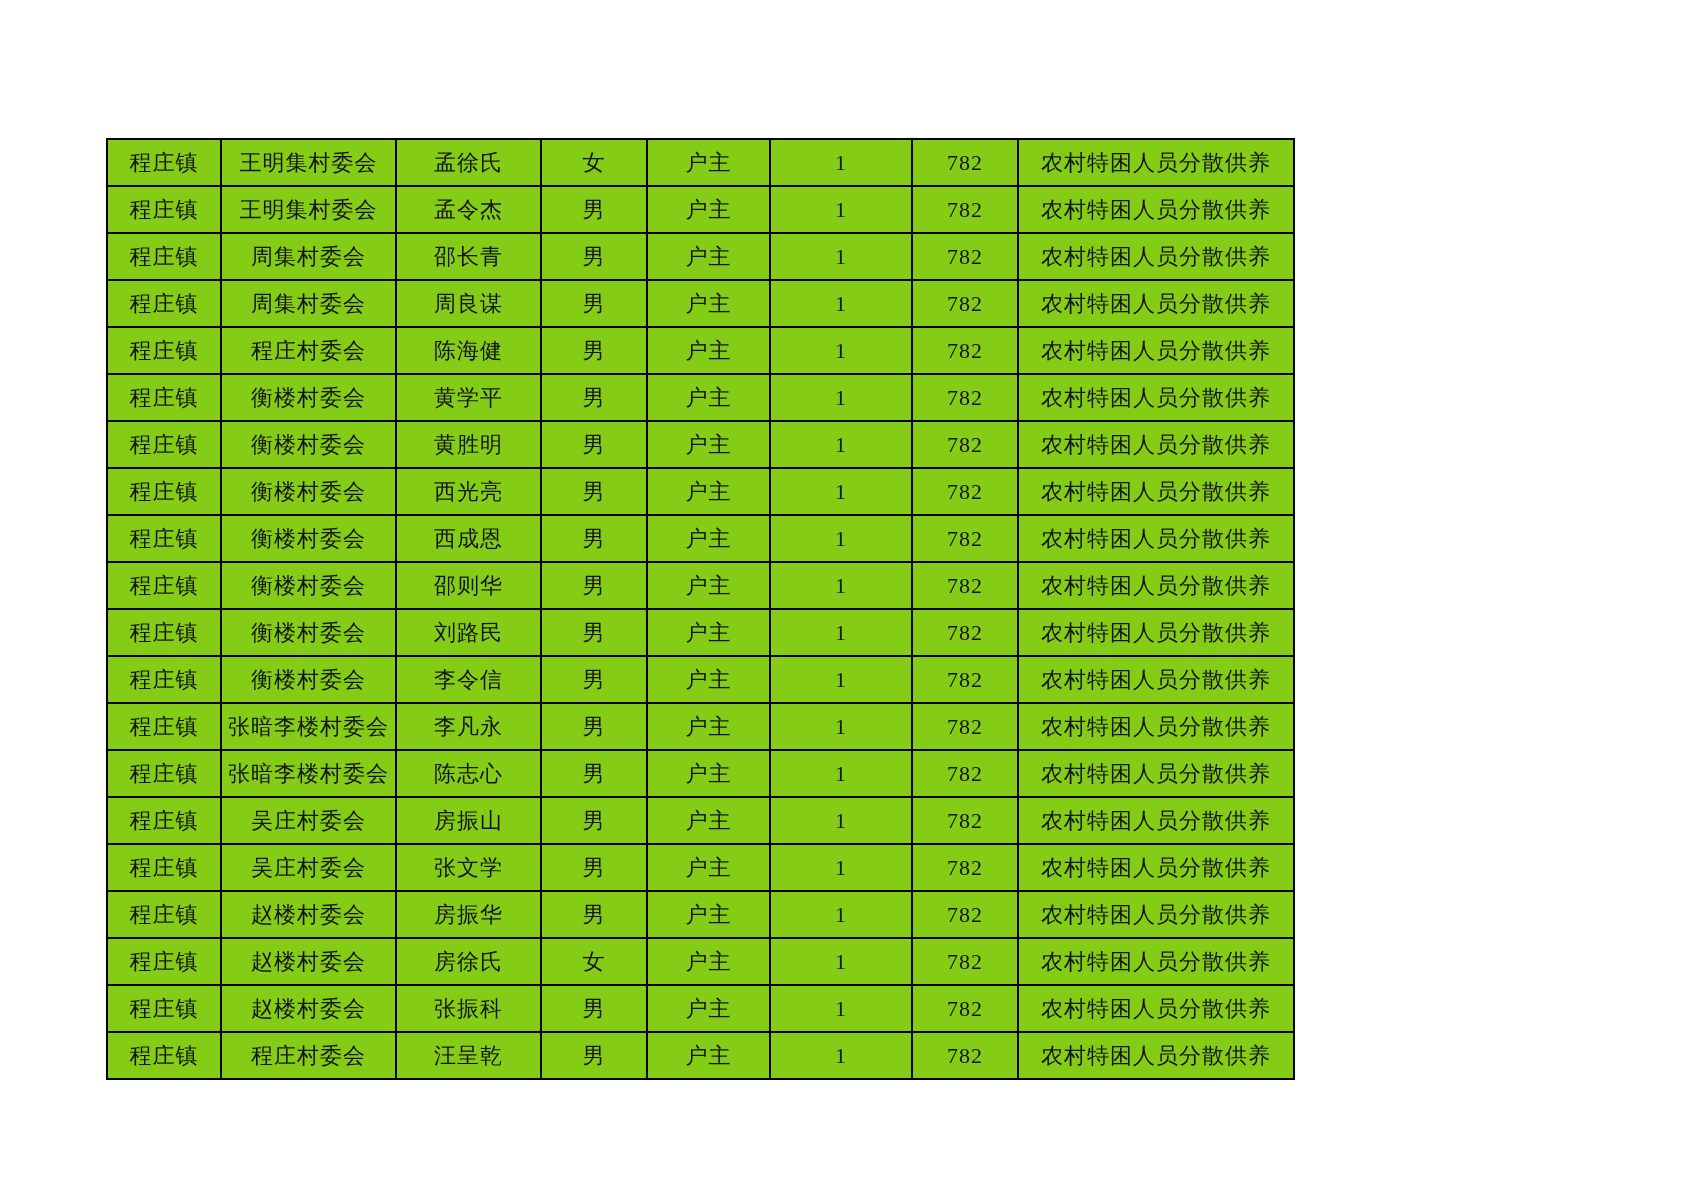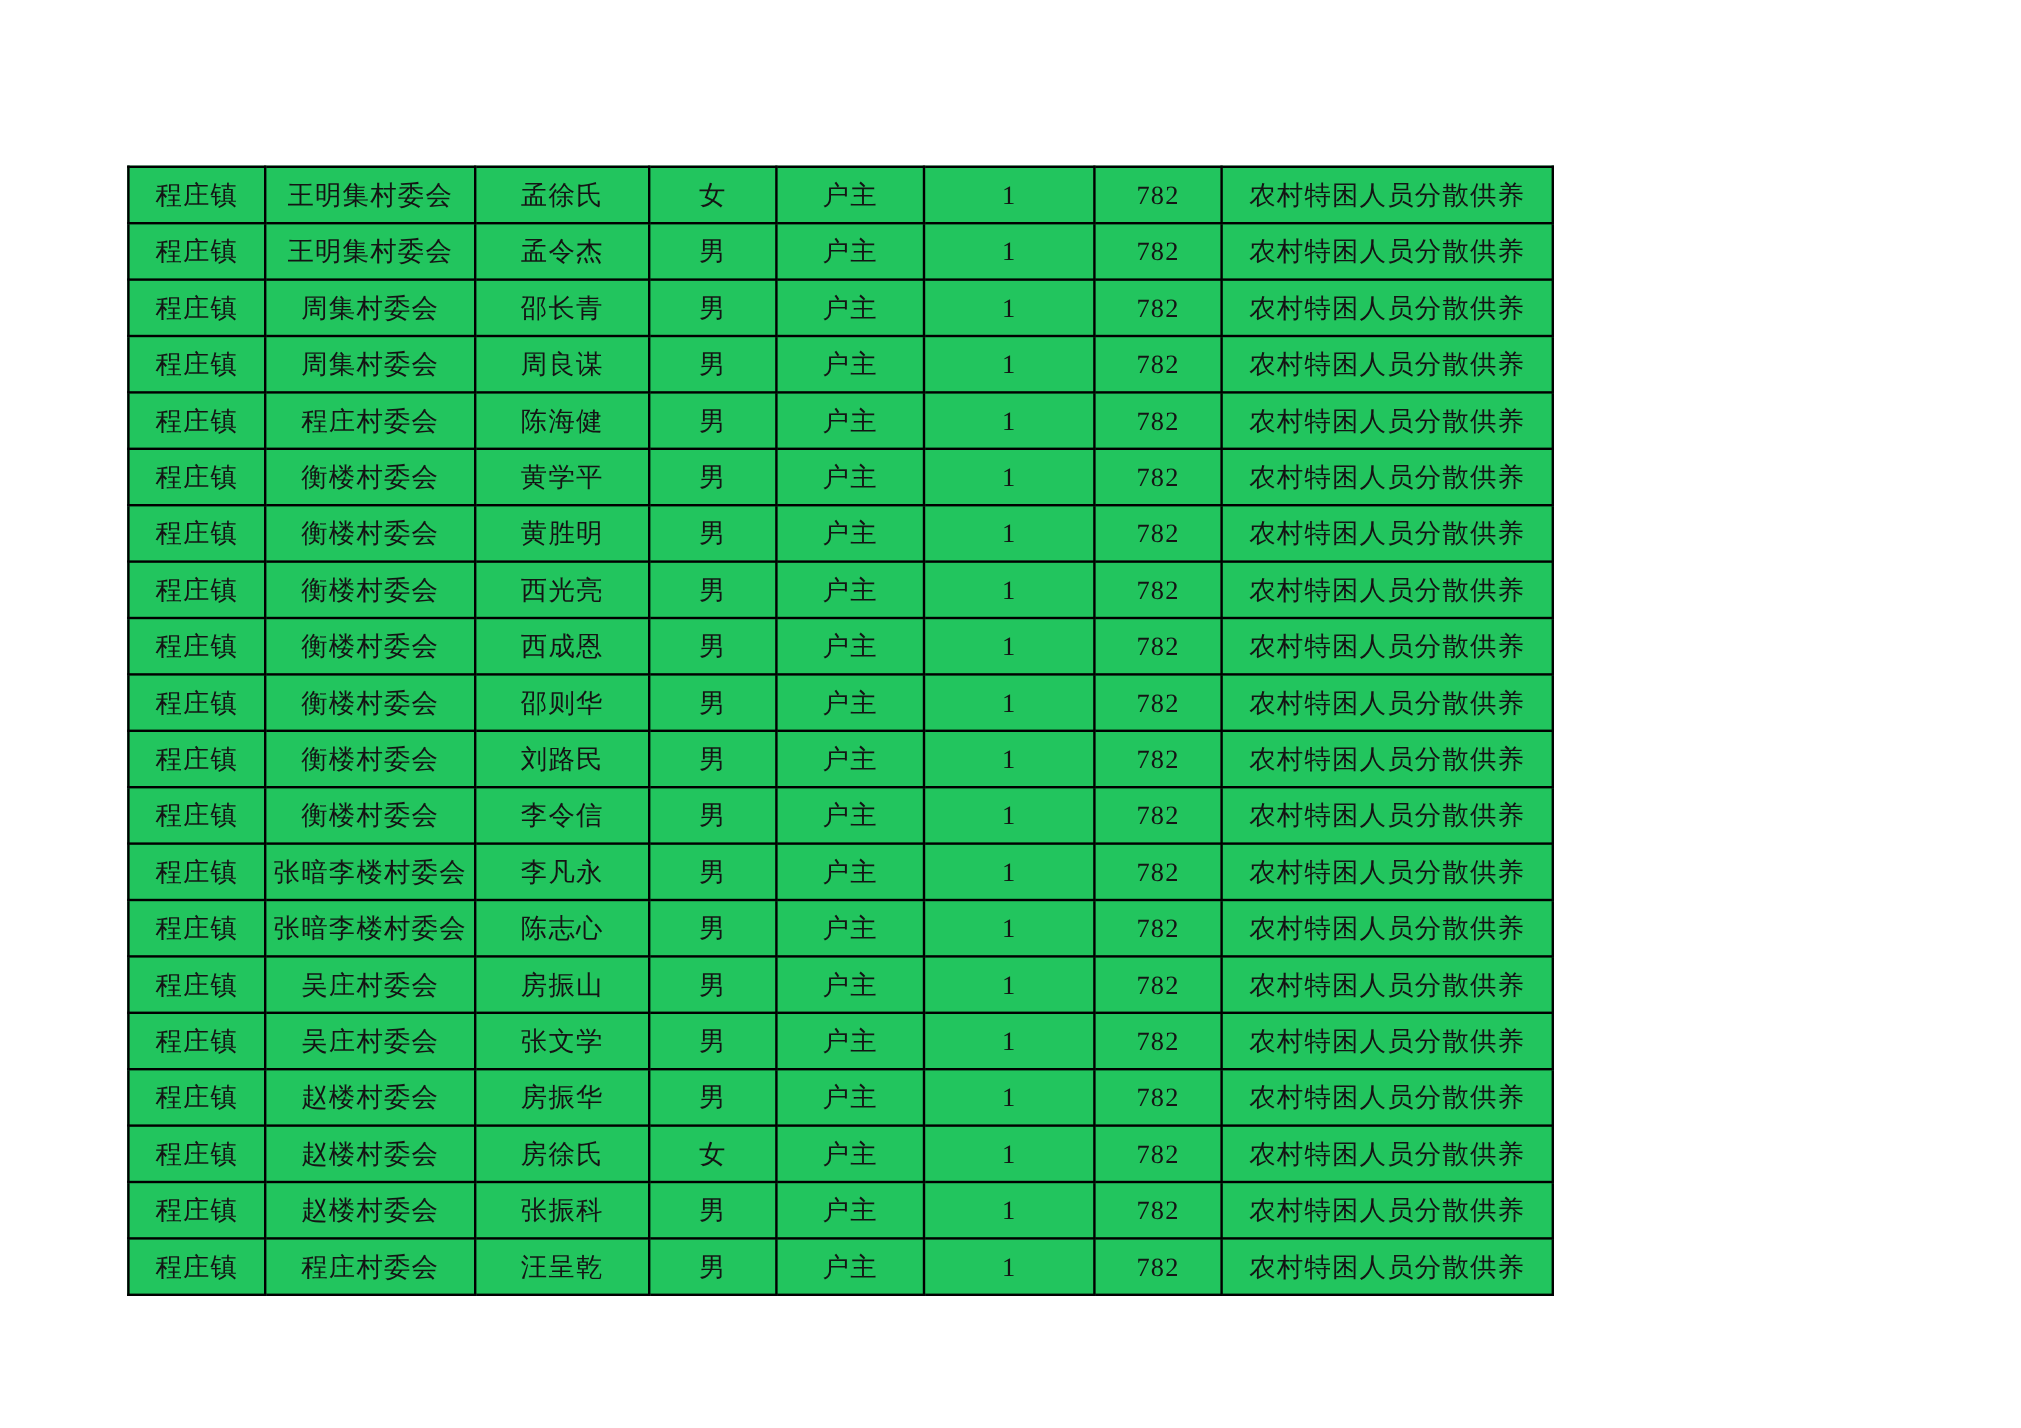--- a/index.html
+++ b/index.html
@@ -17,21 +17,21 @@
     color: #141414;
   }
   table.records {
     position: absolute;
     left: 106px;
     top: 138px;
     width: 1187px;
     height: 902px;
     border-collapse: collapse;
     table-layout: fixed;
-    background: #22c55e;
+    background: #84cc16;
   }
   table.records td {
     border: 2px solid #000000;
     height: 45px;
     padding: 0 2px;
     text-align: center;
     vertical-align: middle;
     font-size: 22px;
     line-height: 1;
     letter-spacing: 1px;

